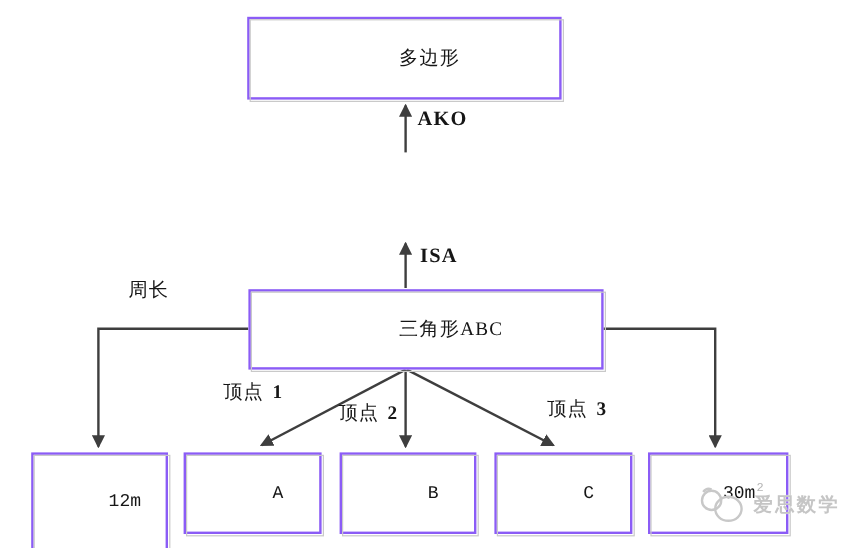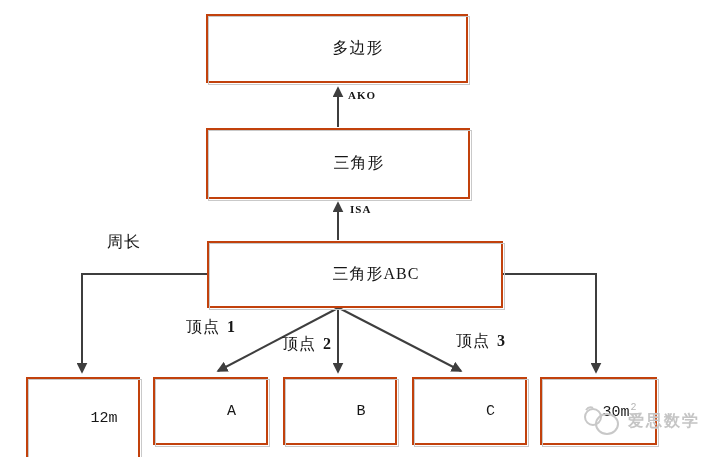--- a/index.html
+++ b/index.html
@@ -9,34 +9,34 @@
     font-family:"Liberation Serif","DejaVu Sans",serif;
     color:#161616;
   }
   .wires { position:absolute; left:0; top:0; }
   .wires line, .wires polyline { stroke:#3e3e3e; stroke-width:2; fill:none; }
   .wires marker path { fill:#3e3e3e; }
 
   
   .node {
     position:absolute; box-sizing:border-box; background:#ffffff;
-    border:2px solid #c2410c;
+    border:2px solid #8b5cf6;
     display:flex; align-items:center; justify-content:center;
     font-size:16px; letter-spacing:1px;padding-left:42px;
   }
   .node::after {
     content:""; position:absolute; top:0; left:0; right:-4px; bottom:-4px;
     border:1px solid #c9c9c9; pointer-events:none;
   }
   .value { font-family:"Liberation Mono","DejaVu Sans Mono",monospace; font-size:15px; letter-spacing:0; }
   .value sup { color:#b5b5b5; font-size:10px; margin-left:1px; }
 
   .edge-label { position:absolute; white-space:nowrap; }
   .rel {
-    font-family:"Liberation Serif",serif; font-weight:bold; font-size:11px; letter-spacing:1px;
+    font-family:"Liberation Serif",serif; font-weight:bold; font-size:17px; letter-spacing:1px;
   }
   .cjk-label { font-size:16px; letter-spacing:1px; }
   .vertex-num {
     font-family:"Liberation Serif",serif; font-weight:bold; font-size:16px; margin-left:7px;
   }
 
   .watermark {
     position:absolute; left:582px; top:402px;
     display:flex; align-items:center; gap:4px;
     color:#c5c5c5; pointer-events:none;
@@ -64,23 +64,20 @@
     <polyline points="470,274 596,274 596,372" marker-end="url(#ah)"></polyline>
     <line x1="338" y1="308" x2="218" y2="371" marker-end="url(#ah)"></line>
     <line x1="338" y1="308" x2="338" y2="372" marker-end="url(#ah)"></line>
     <line x1="339" y1="308" x2="461" y2="371" marker-end="url(#ah)"></line>
   </svg>
 
   <div class="node" style="left:206px; top:14px; width:262px; height:69px;">
     <span>多边形</span>
   </div>
 
-  <div class="node" style="left:206px; top:128px; width:264px; height:71px;">
-    <span>三角形</span>
-  </div>
 
   <div class="node" style="left:207px; top:241px; width:296px; height:67px;">
     <span>三角形ABC</span>
   </div>
 
   <div class="node" style="left:26px; top:377px; width:114px; height:82px;">
     <span class="value">12m</span>
   </div>
 
   <div class="node" style="left:153px; top:377px; width:115px; height:68px;">

